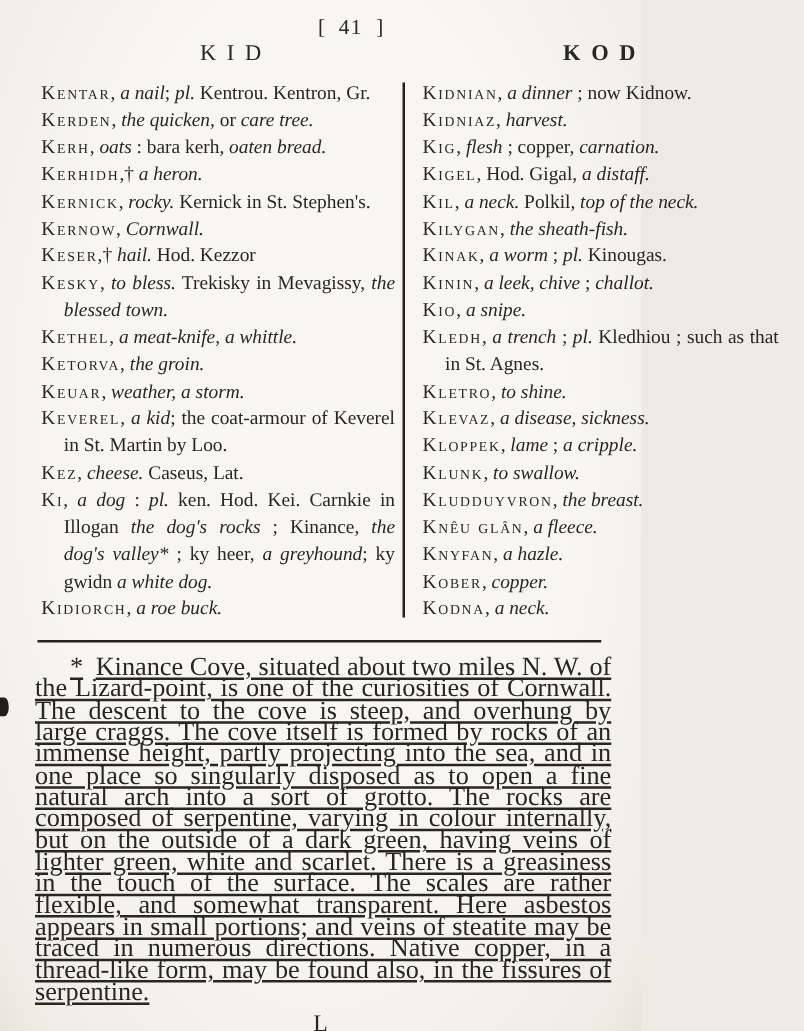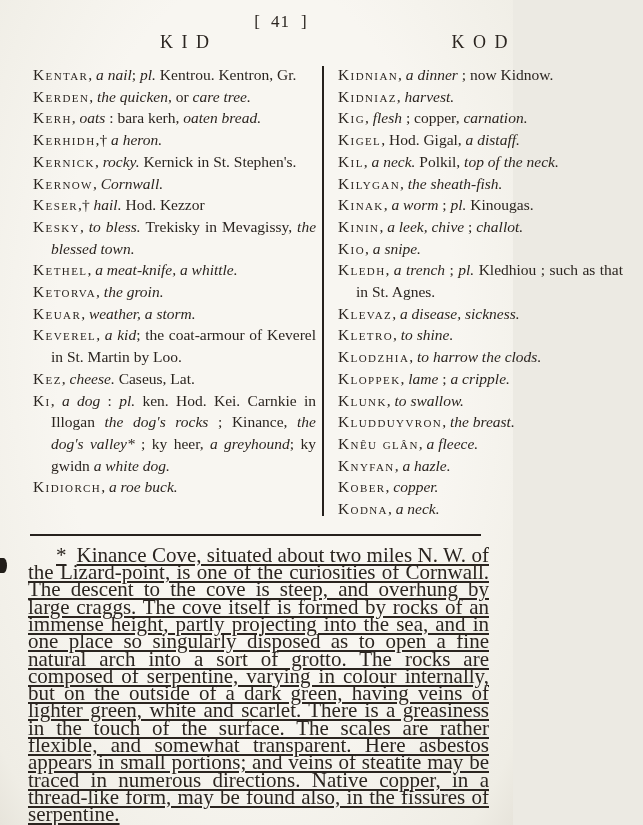--- a/index.html
+++ b/index.html
@@ -47,21 +47,21 @@
     letter-spacing: 1px;
   }
   .col-head {
     position: absolute;
     top: 32px;
     font-size: 18px;
     letter-spacing: 2px;
     text-align: center;
   }
   .col-head.left  { left: 44px;  width: 283px; }
-  .col-head.right { left: 338px; width: 285px; }
+  .col-head.right { left: 338px; width: 285px; font-weight: bold; }
   .columns {
     display: flex;
     margin: 2px 18px 0 33px;
   }
   .col { text-align: justify; font-size: 15.5px; line-height: 21.7px; }
   .col.left  { flex: 0 0 283px; }
   .col.right { flex: 0 0 285px; margin-left: 14px; }
   .divider {
     flex: 0 0 2px;
     background: var(--divider, #26211d);
@@ -134,23 +134,22 @@
         <div class="entry"><span class="hw">Kidnian</span><span class="ro">, </span><span class="it">a dinner</span><span class="ro"> ; now Kidnow.</span></div>
         <div class="entry"><span class="hw">Kidniaz</span><span class="ro">, </span><span class="it">harvest.</span></div>
         <div class="entry"><span class="hw">Kig</span><span class="ro">, </span><span class="it">flesh</span><span class="ro"> ; copper, </span><span class="it">carnation.</span></div>
         <div class="entry"><span class="hw">Kigel</span><span class="ro">, Hod. Gigal, </span><span class="it">a distaff.</span></div>
         <div class="entry"><span class="hw">Kil</span><span class="ro">, </span><span class="it">a neck.</span><span class="ro"> Polkil, </span><span class="it">top of the neck.</span></div>
         <div class="entry"><span class="hw">Kilygan</span><span class="ro">, </span><span class="it">the sheath-fish.</span></div>
         <div class="entry"><span class="hw">Kinak</span><span class="ro">, </span><span class="it">a worm</span><span class="ro"> ; </span><span class="it">pl.</span><span class="ro"> Kinougas.</span></div>
         <div class="entry"><span class="hw">Kinin</span><span class="ro">, </span><span class="it">a leek, chive</span><span class="ro"> ; </span><span class="it">challot.</span></div>
         <div class="entry"><span class="hw">Kio</span><span class="ro">, </span><span class="it">a snipe.</span></div>
         <div class="entry"><span class="hw">Kledh</span><span class="ro">, </span><span class="it">a trench</span><span class="ro"> ; </span><span class="it">pl.</span><span class="ro"> Kledhiou ; such as that in St. Agnes.</span></div>
+        <div class="entry"><span class="hw">Kletro</span><span class="ro">, </span><span class="it">to shine.</span></div>
         <div class="entry"><span class="hw">Klevaz</span><span class="ro">, </span><span class="it">a disease, sickness.</span></div>
-        <div class="entry"><span class="hw">Kletro</span><span class="ro">, </span><span class="it">to shine.</span></div>
-        <div class="entry"><span class="hw">Klodzhia</span><span class="ro">, </span><span class="it">to harrow the clods.</span></div>
         <div class="entry"><span class="hw">Kloppek</span><span class="ro">, </span><span class="it">lame</span><span class="ro"> ; </span><span class="it">a cripple.</span></div>
         <div class="entry"><span class="hw">Klunk</span><span class="ro">, </span><span class="it">to swallow.</span></div>
         <div class="entry"><span class="hw">Kludduyvron</span><span class="ro">, </span><span class="it">the breast.</span></div>
         <div class="entry"><span class="hw">Knêu glân</span><span class="ro">, </span><span class="it">a fleece.</span></div>
         <div class="entry"><span class="hw">Knyfan</span><span class="ro">, </span><span class="it">a hazle.</span></div>
         <div class="entry"><span class="hw">Kober</span><span class="ro">, </span><span class="it">copper.</span></div>
         <div class="entry"><span class="hw">Kodna</span><span class="ro">, </span><span class="it">a neck.</span></div>
       </div>
   </div>
 

